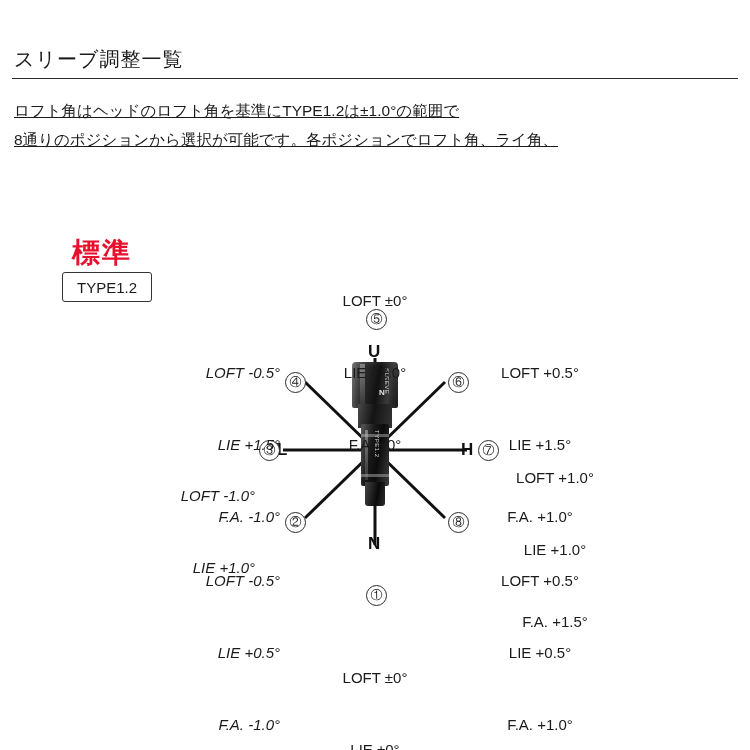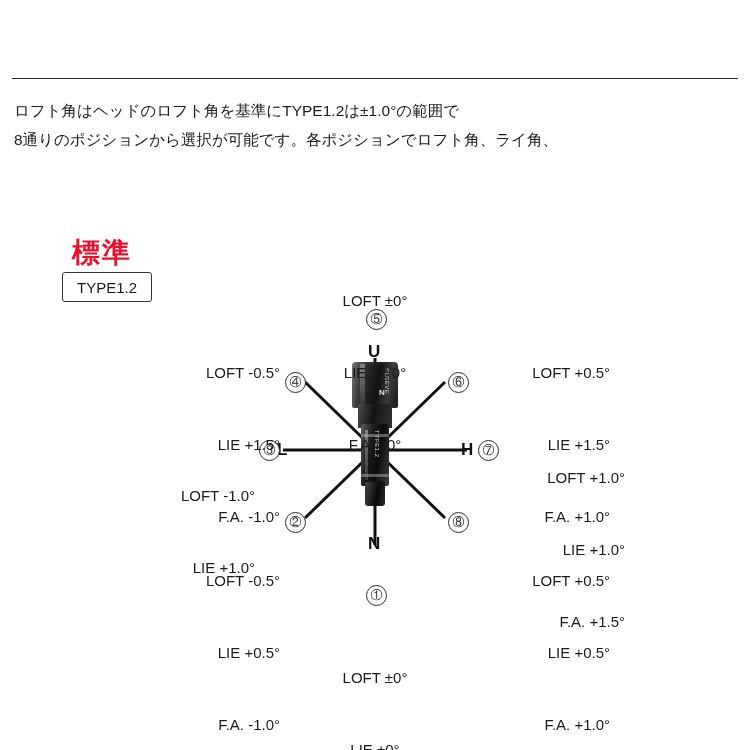--- a/index.html
+++ b/index.html
@@ -37,20 +37,21 @@
     background: #2a2a2a;
   }
   .intro {
     position: absolute;
     left: 14px;
     top: 96px;
     width: 700px;
     font-size: 15.5px;
     line-height: 29px;
     color: #1b1b1b;
+    text-decoration: underline;
   }
   .intro div { white-space: pre; }
 
   .std-label {
     position: absolute;
     left: 72px;
     top: 234px;
     font-size: 28px;
     font-weight: bold;
     color: #e8112d;
@@ -82,22 +83,22 @@
   }
 
   
   .spec {
     position: absolute;
     font-size: 15px;
     line-height: 24px;
     color: #1b1b1b;
     white-space: pre;
   }
-  .spec.right { text-align: right; }
-  .spec.left  { text-align: right; }
+  .spec.right { text-align: center; }
+  .spec.left  { text-align: right; font-style: italic; }
   .spec.center { text-align: center; }
 
   
   .num {
     position: absolute;
     width: 19px;
     height: 19px;
     border: 1px solid #2b2b2b;
     border-radius: 50%;
     font-size: 12px;
@@ -198,20 +199,21 @@
     width: 28px;
     height: 3px;
     background: rgba(190,190,190,.45);
   }
 </style>
 </head>
 <body>
 
 <div id="page">
 
+  <div class="title">スリーブ調整一覧</div>
   <div class="title-rule"></div>
 
   <div class="intro">
     <div>ロフト角はヘッドのロフト角を基準にTYPE1.2は±1.0°の範囲で</div>
     <div>8通りのポジションから選択が可能です。各ポジションでロフト角、ライ角、</div>
   </div>
 
   <div class="std-label">標準</div>
   <div class="type-box">TYPE1.2</div>
 

